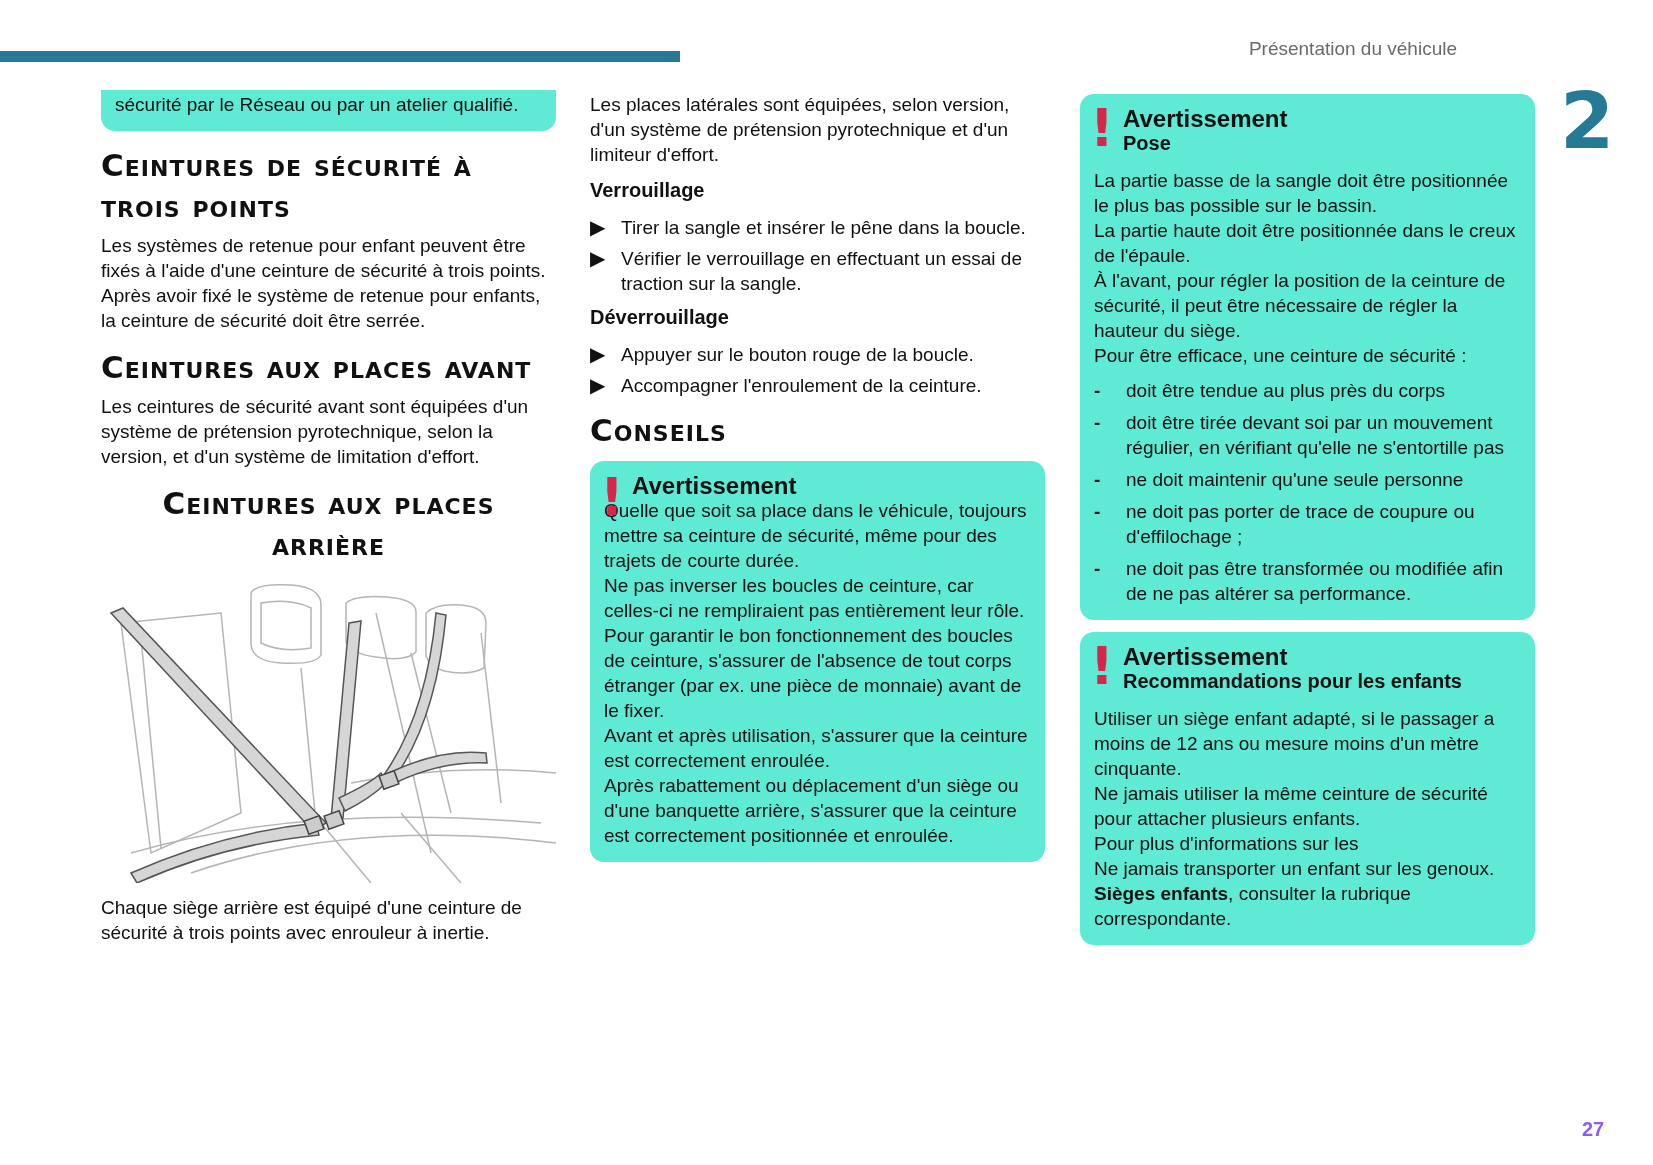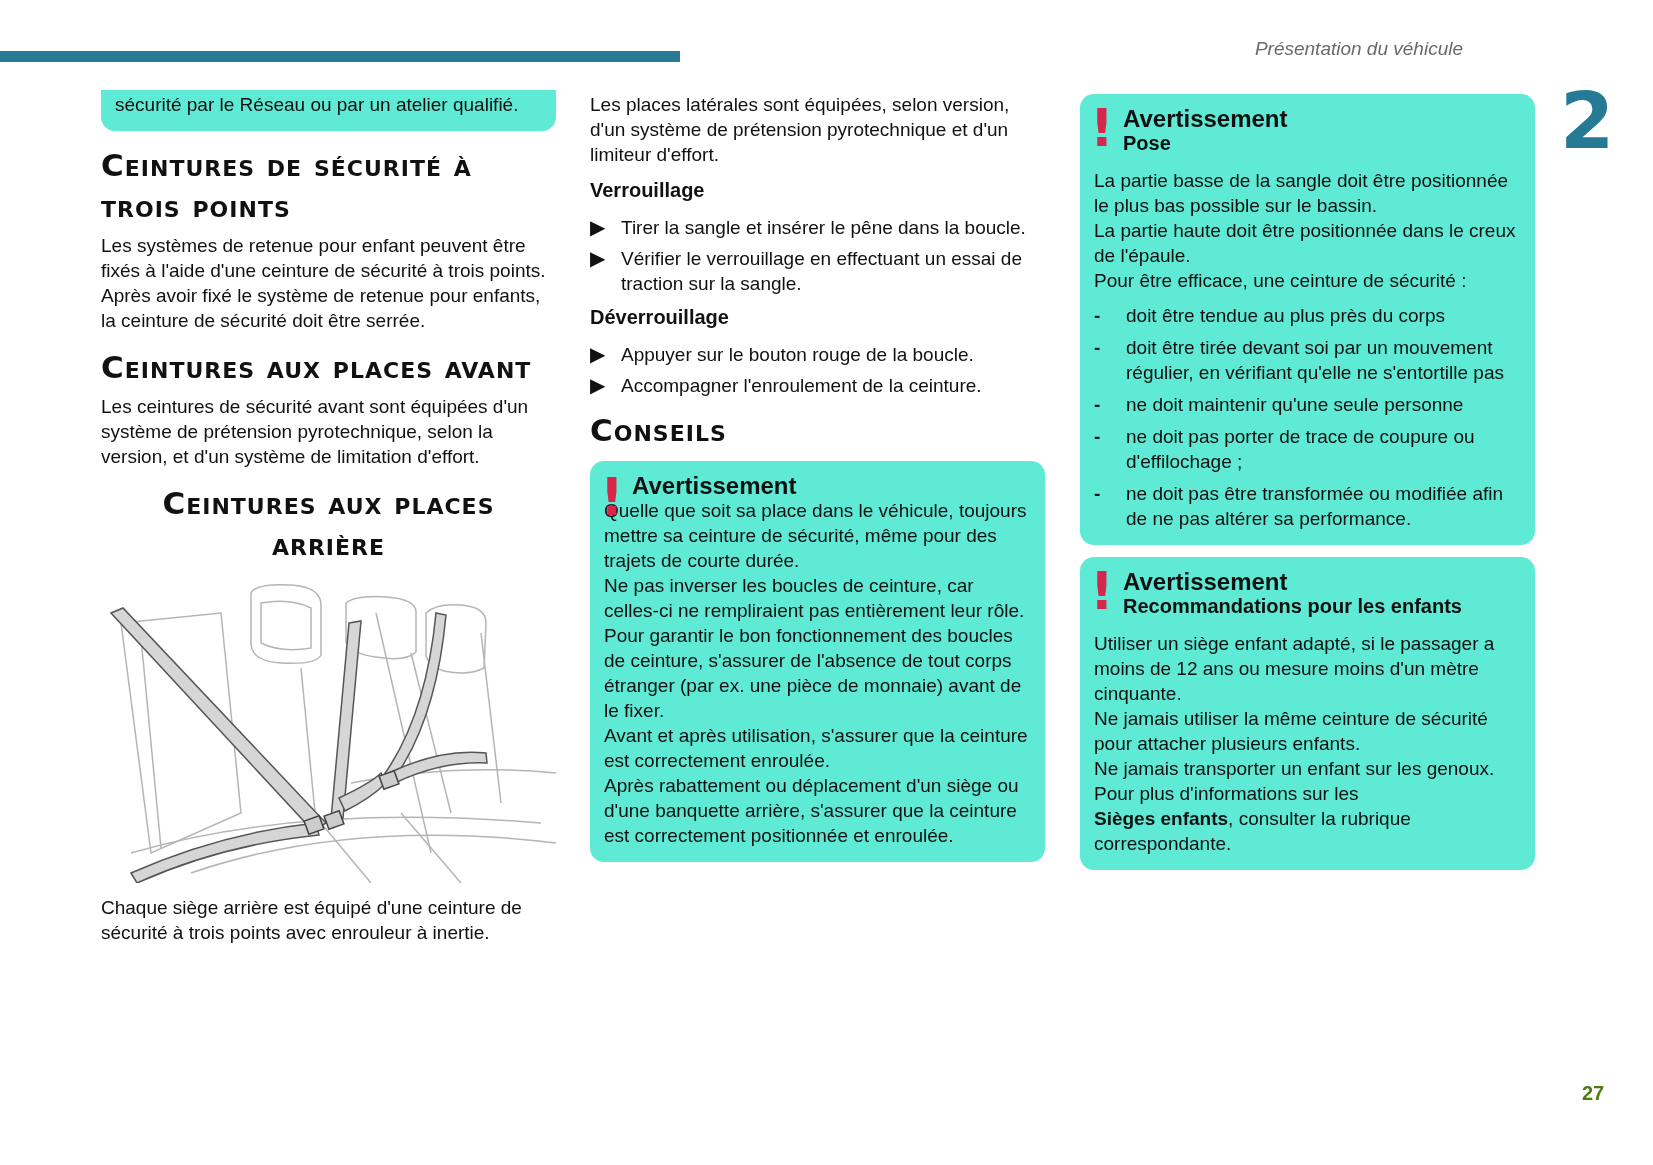--- a/index.html
+++ b/index.html
@@ -1,22 +1,22 @@
 <!DOCTYPE html>
 <html><head>
 <meta charset="utf-8">
 <style>
   html, body { margin: 0; padding: 0; background: #ffffff; }
   body { width: 1653px; height: 1165px; position: relative; overflow: hidden;
          font-family: "Liberation Sans", sans-serif; color: #111; }
   .topbar { position: absolute; left: 0; top: 51px; width: 680px; height: 11px; background: #267a95; }
-  .section-title { position: absolute; right: 190px; top: 38px; font-size: 19px; color: #6a6a6a; font-style: italic; }
+  .section-title { position: absolute; right: 196px; top: 38px; font-size: 19px; color: #6a6a6a; }
   .chapter-num { position: absolute; left: 1560px; top: 76px; font-size: 78px; font-weight: bold; color: #267a95;
                  font-family: "DejaVu Sans", sans-serif; letter-spacing: -2px; }
-  .page-num { position: absolute; left: 1582px; top: 1082px; font-size: 20px; font-weight: bold; color: #4d7c0f; }
+  .page-num { position: absolute; left: 1582px; top: 1118px; font-size: 20px; font-weight: bold; color: #8b5cf6; }
 
   .col { position: absolute; font-size: 19px; line-height: 25px; }
   .col1 { left: 101px; top: 92px; width: 455px; }
   .col2 { left: 590px; top: 92px; width: 455px; }
   .col3 { left: 1080px; top: 94px; width: 455px; }
 
   .box { background: #5eead4; border-radius: 14px; }
   .box-top { margin-top: -2px; padding: 2px 14px 14px 14px; border-radius: 0 0 14px 14px; }
 
   h2 { margin: 0; font-weight: bold; font-size: 31px; line-height: 41px; font-variant: small-caps;
@@ -122,37 +122,38 @@
 
 <div class="col col3">
   <div class="box warn-box">
     <span class="warn-icon" style="left:10px; top:12px;">!</span>
     <div style="padding-left:29px;">
       <div class="warn-title">Avertissement</div>
       <div class="warn-sub">Pose</div>
     </div>
     <p>La partie basse de la sangle doit être positionnée le plus bas possible sur le bassin.</p>
     <p>La partie haute doit être positionnée dans le creux de l'épaule.</p>
+    <p>À l'avant, pour régler la position de la ceinture de sécurité, il peut être nécessaire de régler la hauteur du siège.</p>
     <p>Pour être efficace, une ceinture de sécurité :</p>
     <ul class="dash-list" style="margin-top:10px;">
       <li><span class="dash">-</span><span>doit être tendue au plus près du corps</span></li>
       <li><span class="dash">-</span><span>doit être tirée devant soi par un mouvement régulier, en vérifiant qu'elle ne s'entortille pas</span></li>
       <li><span class="dash">-</span><span>ne doit maintenir qu'une seule personne</span></li>
       <li><span class="dash">-</span><span>ne doit pas porter de trace de coupure ou d'effilochage ;</span></li>
       <li style="margin-bottom:0;"><span class="dash">-</span><span>ne doit pas être transformée ou modifiée afin de ne pas altérer sa performance.</span></li>
     </ul>
   </div>
 
   <div class="box warn-box" style="margin-top:12px;">
     <span class="warn-icon" style="left:10px; top:12px;">!</span>
     <div style="padding-left:29px;">
       <div class="warn-title">Avertissement</div>
       <div class="warn-sub">Recommandations pour les enfants</div>
     </div>
     <p>Utiliser un siège enfant adapté, si le passager a moins de 12 ans ou mesure moins d'un mètre cinquante.</p>
     <p>Ne jamais utiliser la même ceinture de sécurité pour attacher plusieurs enfants.</p>
+    <p>Pour plus d'informations sur les</p>
     <p>Ne jamais transporter un enfant sur les genoux.</p>
-    <p>Pour plus d'informations sur les</p>
     <p><b>Sièges enfants</b><span>, consulter la rubrique correspondante.</span></p>
   </div>
 </div>
 
 <div class="page-num">27</div>
 
 </body></html>

